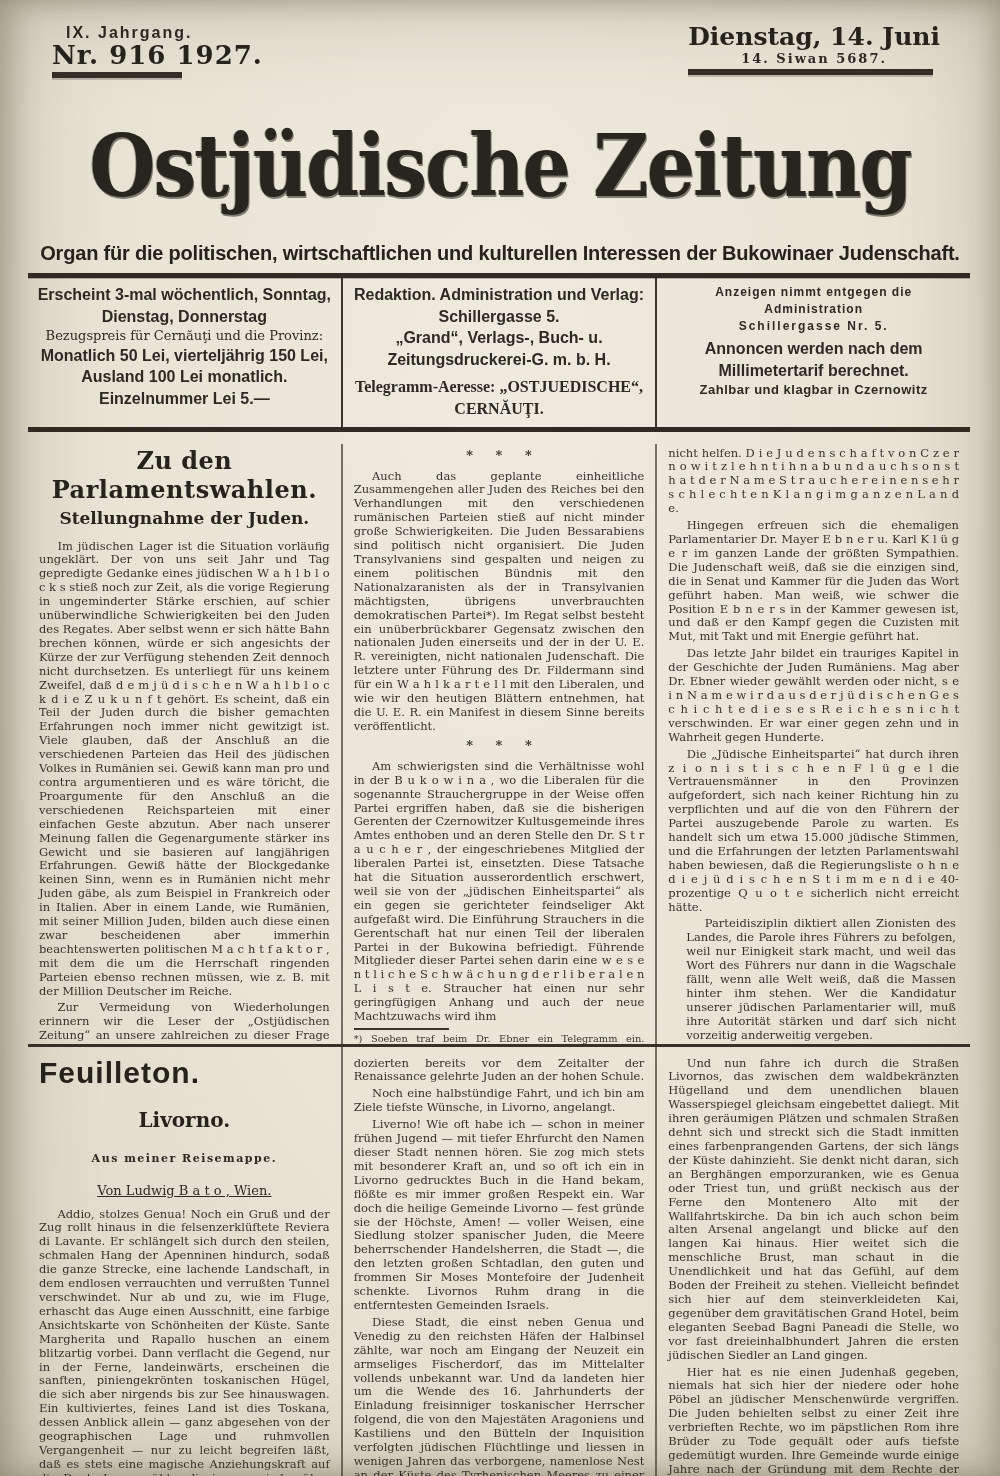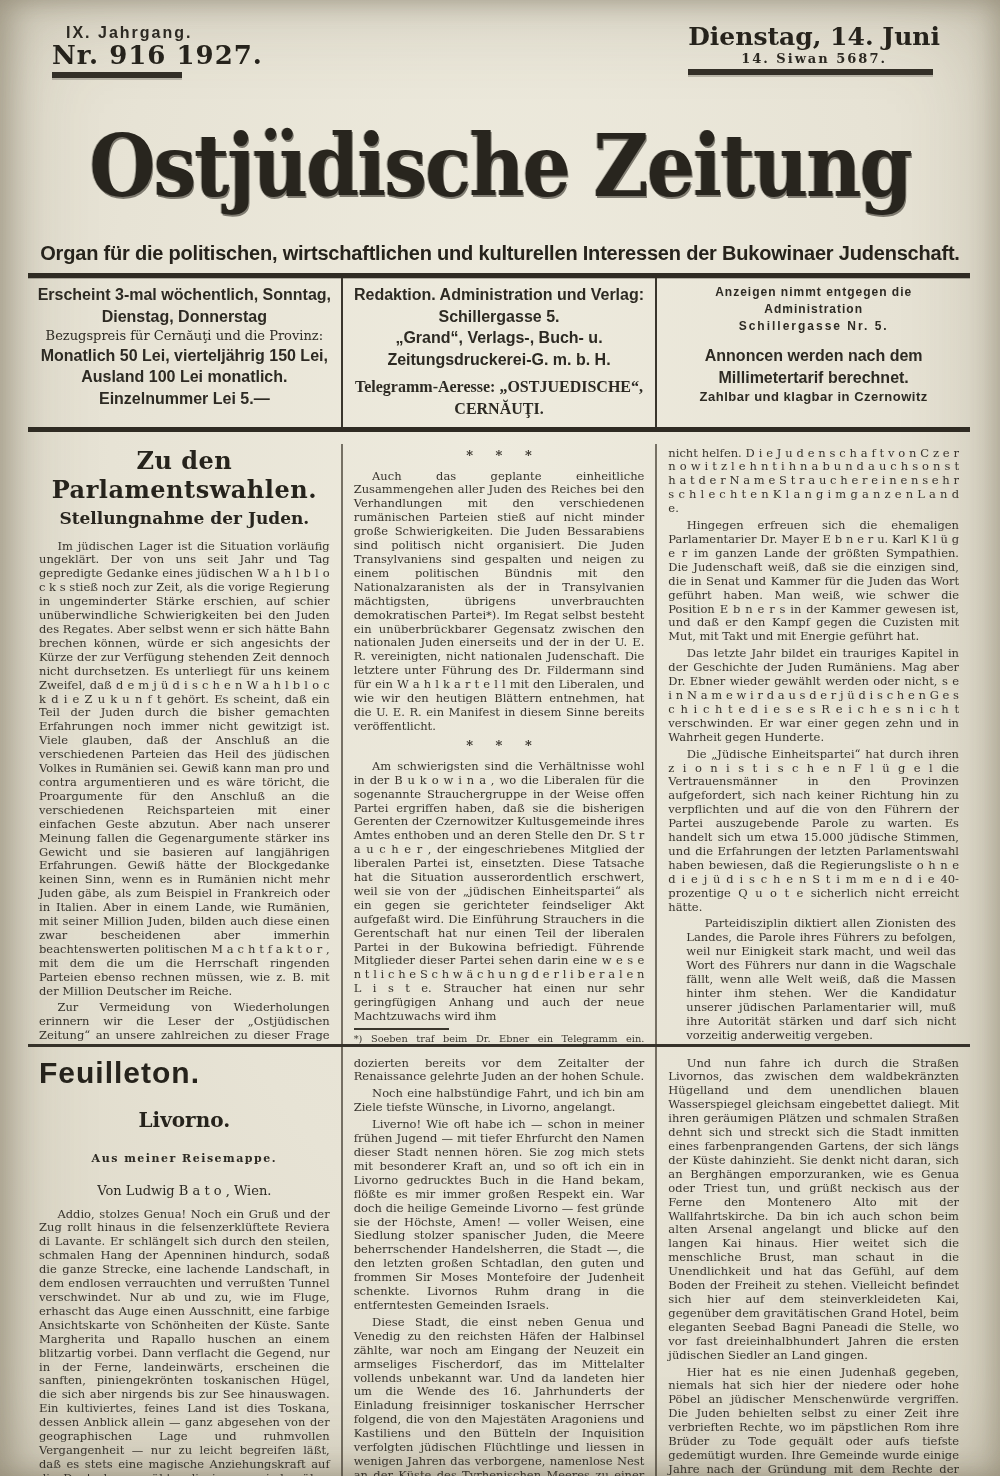--- a/index.html
+++ b/index.html
@@ -54,21 +54,21 @@
   .art-subtitle{font-size:17px;font-weight:bold;text-align:center;color:#28251e;margin:0 0 9px 0;}
   .stars{text-align:center;font-weight:bold;font-size:13px;letter-spacing:9px;color:#37332c;margin:4px 0 4px 9px;}
   .footnote-block{margin-top:auto;padding-top:4px;}
   .footnote-rule{width:95px;border-top:2px solid #3a362d;margin-bottom:3px;}
   .footnote{font-size:9.8px;line-height:11.6px;text-align:justify;color:#3a362f;margin:0;}
   .end-rule{width:72px;height:2px;background:#3a362d;margin:9px auto 0 auto;}
   
   .feuil-header{font-family:"Liberation Sans",sans-serif;font-weight:bold;font-size:30px;letter-spacing:1px;color:#26231c;margin:2px 0 6px 0;}
   .feuil-title{font-size:20px;font-weight:bold;text-align:center;color:#26231c;margin:18px 0 0 0;}
   .feuil-sub{font-size:11px;font-weight:bold;text-align:center;letter-spacing:1.5px;margin:20px 0 0 0;color:#2d2a23;}
-  .feuil-byline{font-size:13px;text-align:center;margin:18px 0 10px 0;color:#2d2a23;}
+  .feuil-byline{font-size:13px;text-align:center;margin:18px 0 10px 0;color:#2d2a23;text-decoration:underline;}
 </style>
 </head>
 <body>
 
 <div class="page">
 
   <header class="topbar">
     <div>
       <div class="ed-line1">IX. Jahrgang.</div>
       <div class="ed-line2">Nr. 916 1927.</div>
@@ -93,21 +93,21 @@
       <div class="imp-bold-sm">Einzelnummer Lei 5.—</div>
     </div>
     <div class="imprint-cell">
       <div class="imp-bold-sm">Redaktion. Administration und Verlag: Schillergasse 5.</div>
       <div class="imp-bold-sm">„Grand“, Verlags-, Buch- u. Zeitungsdruckerei-G. m. b. H.</div>
       <div class="imp-bold-sm" style="margin-top:6px;font-family:Liberation Serif, serif;">Telegramm-Aeresse: „OSTJUEDISCHE“, CERNĂUŢI.</div>
     </div>
     <div class="imprint-cell">
       <div class="imp-spread" style="letter-spacing:1px;">Anzeigen nimmt entgegen die Administration</div>
       <div class="imp-spread">Schillergasse Nr. 5.</div>
-      <div class="imp-bold-sm" style="margin-top:11px;">Annoncen werden nach dem Millimetertarif berechnet.</div>
+      <div class="imp-bold-sm" style="margin-top:4px;">Annoncen werden nach dem Millimetertarif berechnet.</div>
       <div class="imp-tiny">Zahlbar und klagbar in Czernowitz</div>
     </div>
   </div>
 
   <main class="content">
     <div class="cross-rule"></div>
 
     <section class="col">
       <div class="sect-top">
         <h1 class="art-title">Zu den Parlamentswahlen.</h1>

